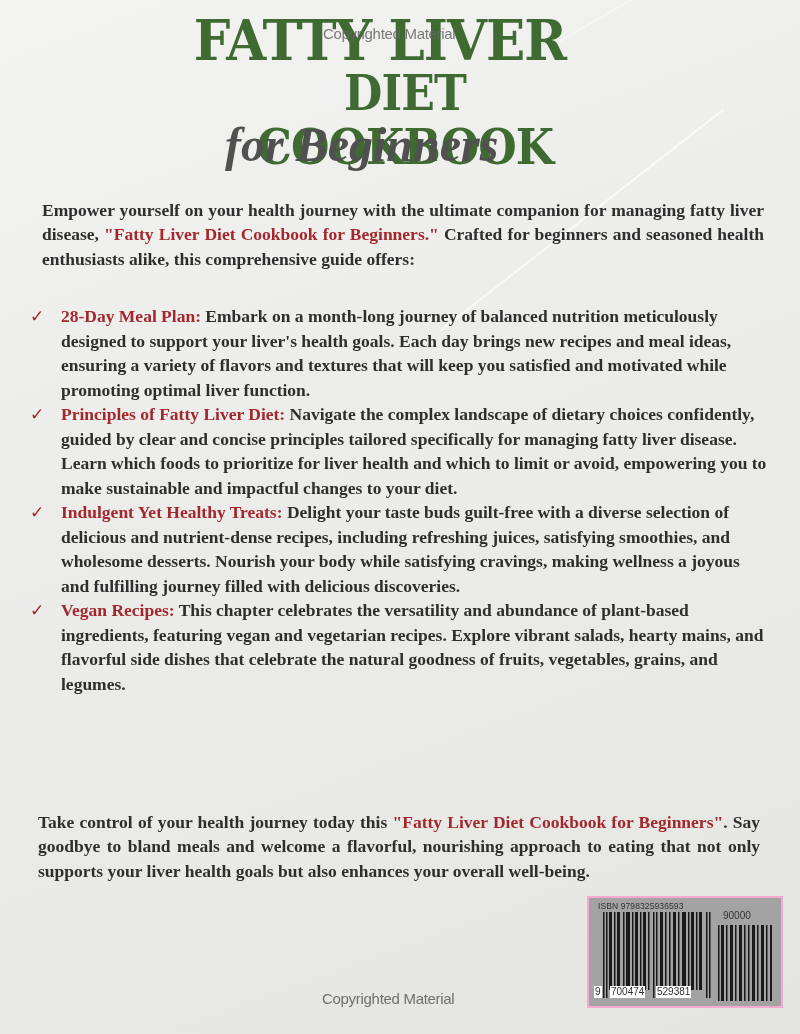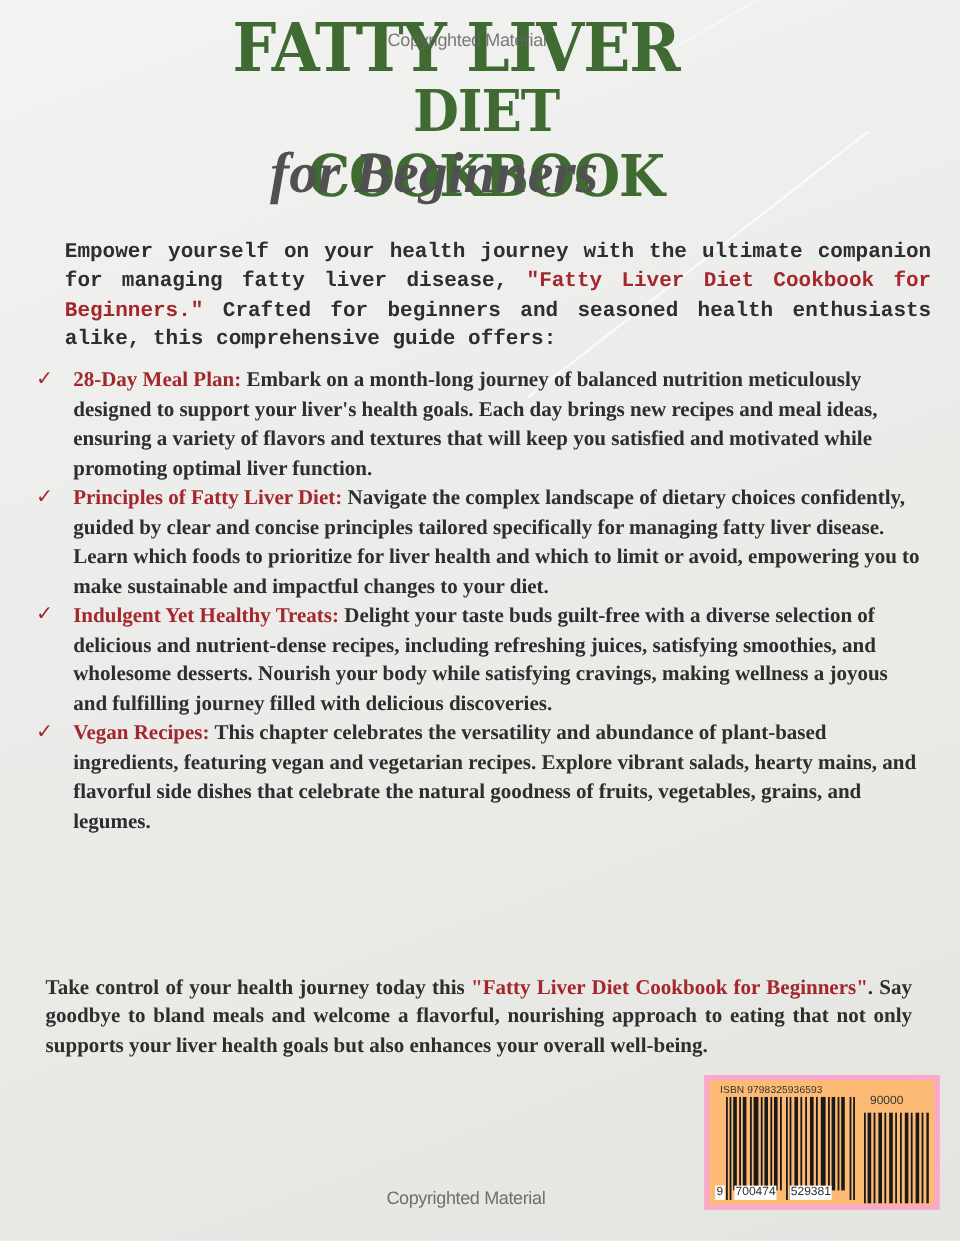--- a/index.html
+++ b/index.html
@@ -74,25 +74,24 @@
     .wm-bottom { left: 322px; top: 990px; }
     .body-text {
       font-family: "Liberation Serif", serif;
       font-weight: bold;
       font-size: 17.5px;
       line-height: 24.5px;
       color: #2e2e2e;
     }
     .intro {
       position: absolute;
-      left: 54px;
+      left: 42px;
       top: 180px;
       width: 722px;
       text-align: justify;
-      font-family: Liberation Mono, monospace;
     }
     .red {
       color: #a3272c;
     }
     .list {
       position: absolute;
       left: 30px;
       top: 304px;
       width: 740px;
       margin: 0;
@@ -119,22 +118,22 @@
       top: 792px;
       width: 722px;
       text-align: justify;
     }
     .barcode-box {
       position: absolute;
       left: 587px;
       top: 896px;
       width: 196px;
       height: 112px;
-      background: #fdba74;
-      border: 4px solid #f9a8d4;
+      background: #a3a3a3;
+      border: 2px solid #f9a8d4;
       box-sizing: border-box;
     }
     .isbn-label {
       position: absolute;
       left: 9px;
       top: 3px;
       font-family: "Liberation Sans", sans-serif;
       font-size: 8.5px;
       color: #333;
       letter-spacing: 0.1px;

